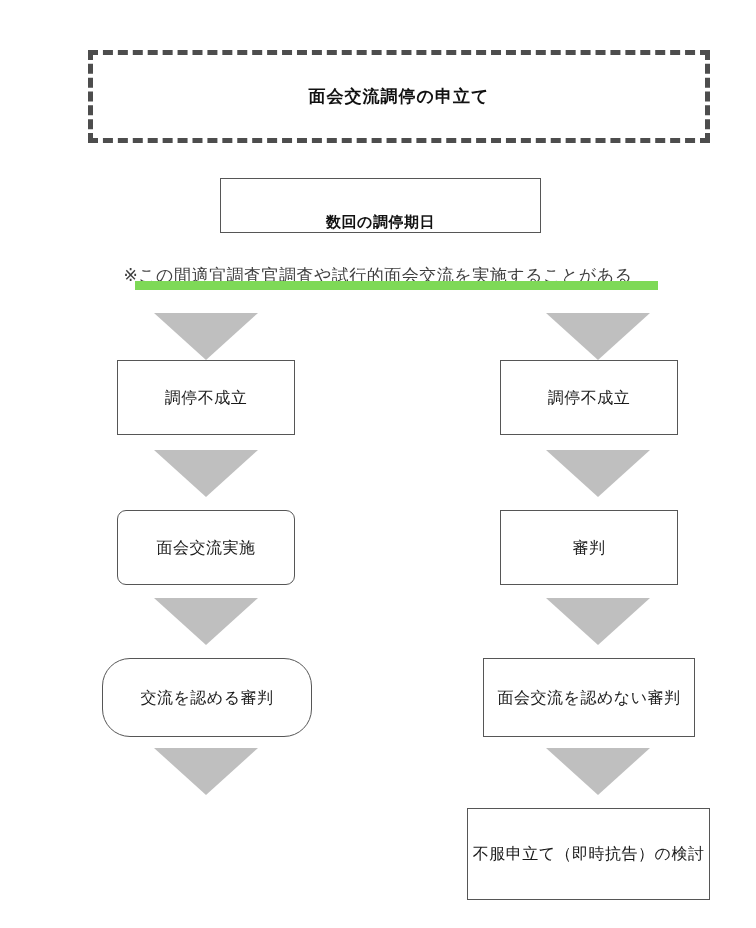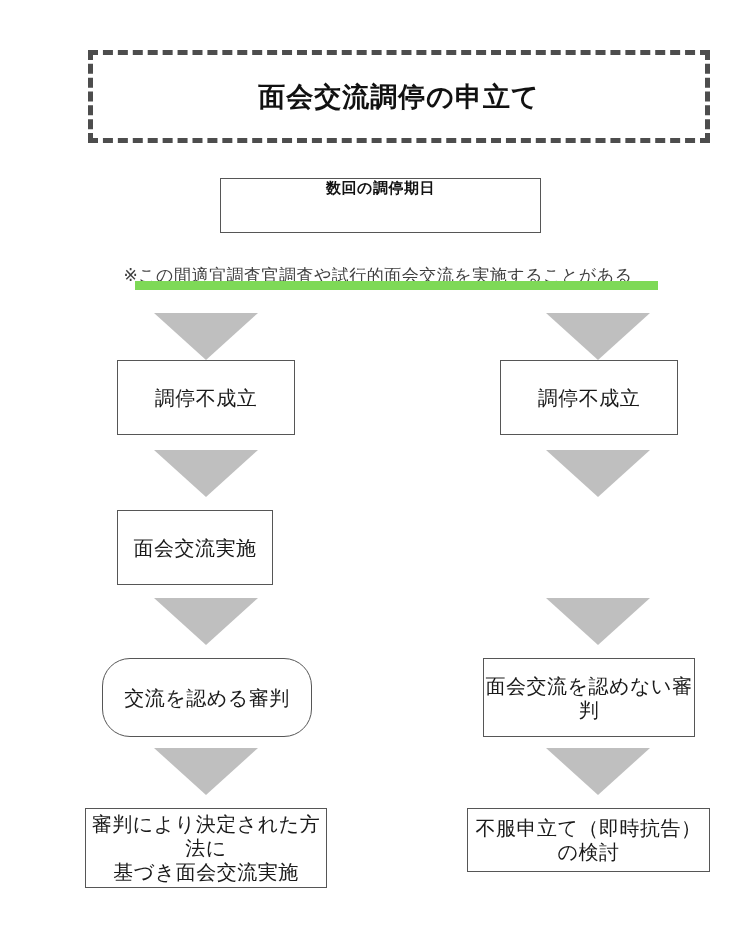--- a/index.html
+++ b/index.html
@@ -19,28 +19,28 @@
   }
   
   .title-box{
     position:absolute;left:88px;top:50px;width:622px;height:93px;
     box-sizing:border-box;
     border:5px dashed var(--dash-border);
     display:flex;align-items:center;justify-content:center;
     background:#ffffff;
   }
   .title-box span{
-    font-size:27px;font-weight:bold;color:#111111;letter-spacing:1px;
+    font-size:17px;font-weight:bold;color:#111111;letter-spacing:1px;
   }
   
   .start-box{
     position:absolute;left:220px;top:178px;width:321px;height:55px;
     box-sizing:border-box;
     border:1px solid var(--box-border);
-    display:flex;align-items:flex-start;justify-content:center;
+    display:flex;align-items:flex-end;justify-content:center;
     background:#ffffff;
   }
   .start-box span{
     font-size:15px;font-weight:bold;color:#111111;letter-spacing:0.5px;
   }
   
   .note{
     position:absolute;left:0;top:256px;width:756px;
     text-align:center;
     font-size:17px;color:#3f3f3f;letter-spacing:0.5px;margin-top:8px;
@@ -62,33 +62,33 @@
   
   .flow-box{
     position:absolute;
     box-sizing:border-box;
     border:1px solid var(--box-border);
     display:flex;align-items:center;justify-content:center;
     text-align:center;
     background:#ffffff;
   }
   .flow-box span{
-    font-size:20px;color:var(--text-main);
+    font-size:16px;color:var(--text-main);
     line-height:24px;
     white-space:pre-line;
     letter-spacing:0.5px;
   }
   .b1l{left:117px;top:360px;width:178px;height:75px;}
   .b1r{left:500px;top:360px;width:178px;height:75px;}
-  .b2l{left:117px;top:510px;width:156px;height:75px;}
+  .b2l{left:117px;top:510px;width:178px;height:75px;border-radius:9px;}
   .b2r{left:500px;top:510px;width:178px;height:75px;}
   .b3l{left:102px;top:658px;width:210px;height:79px;border-radius:28px;}
   .b3r{left:483px;top:658px;width:212px;height:79px;}
   .b4l{left:85px;top:808px;width:242px;height:80px;}
-  .b4r{left:467px;top:808px;width:243px;height:64px;}
+  .b4r{left:467px;top:808px;width:243px;height:92px;}
 </style>
 </head>
 <body>
 
 <div class="page">
 
   <div class="title-box">
     <span>面会交流調停の申立て</span>
   </div>
 
@@ -108,31 +108,30 @@
   <div class="flow-box b2l">
     <span>面会交流実施</span>
   </div>
 
   <div class="tri l t3"></div>
   <div class="flow-box b3l">
     <span>交流を認める審判</span>
   </div>
 
   <div class="tri l t4"></div>
-  <div class="flow-box b4l">
-    <span>審判により決定された方法に
-基づき面会交流実施</span>
-  </div>
 
   <div class="tri r t1"></div>
   <div class="flow-box b1r">
     <span>調停不成立</span>
   </div>
 
   <div class="tri r t2"></div>
+  <div class="flow-box b2r">
+    <span>審判</span>
+  </div>
 
   <div class="tri r t3"></div>
   <div class="flow-box b3r">
     <span>面会交流を認めない審判</span>
   </div>
 
   <div class="tri r t4"></div>
   <div class="flow-box b4r">
     <span>不服申立て（即時抗告）の検討</span>
   </div>

